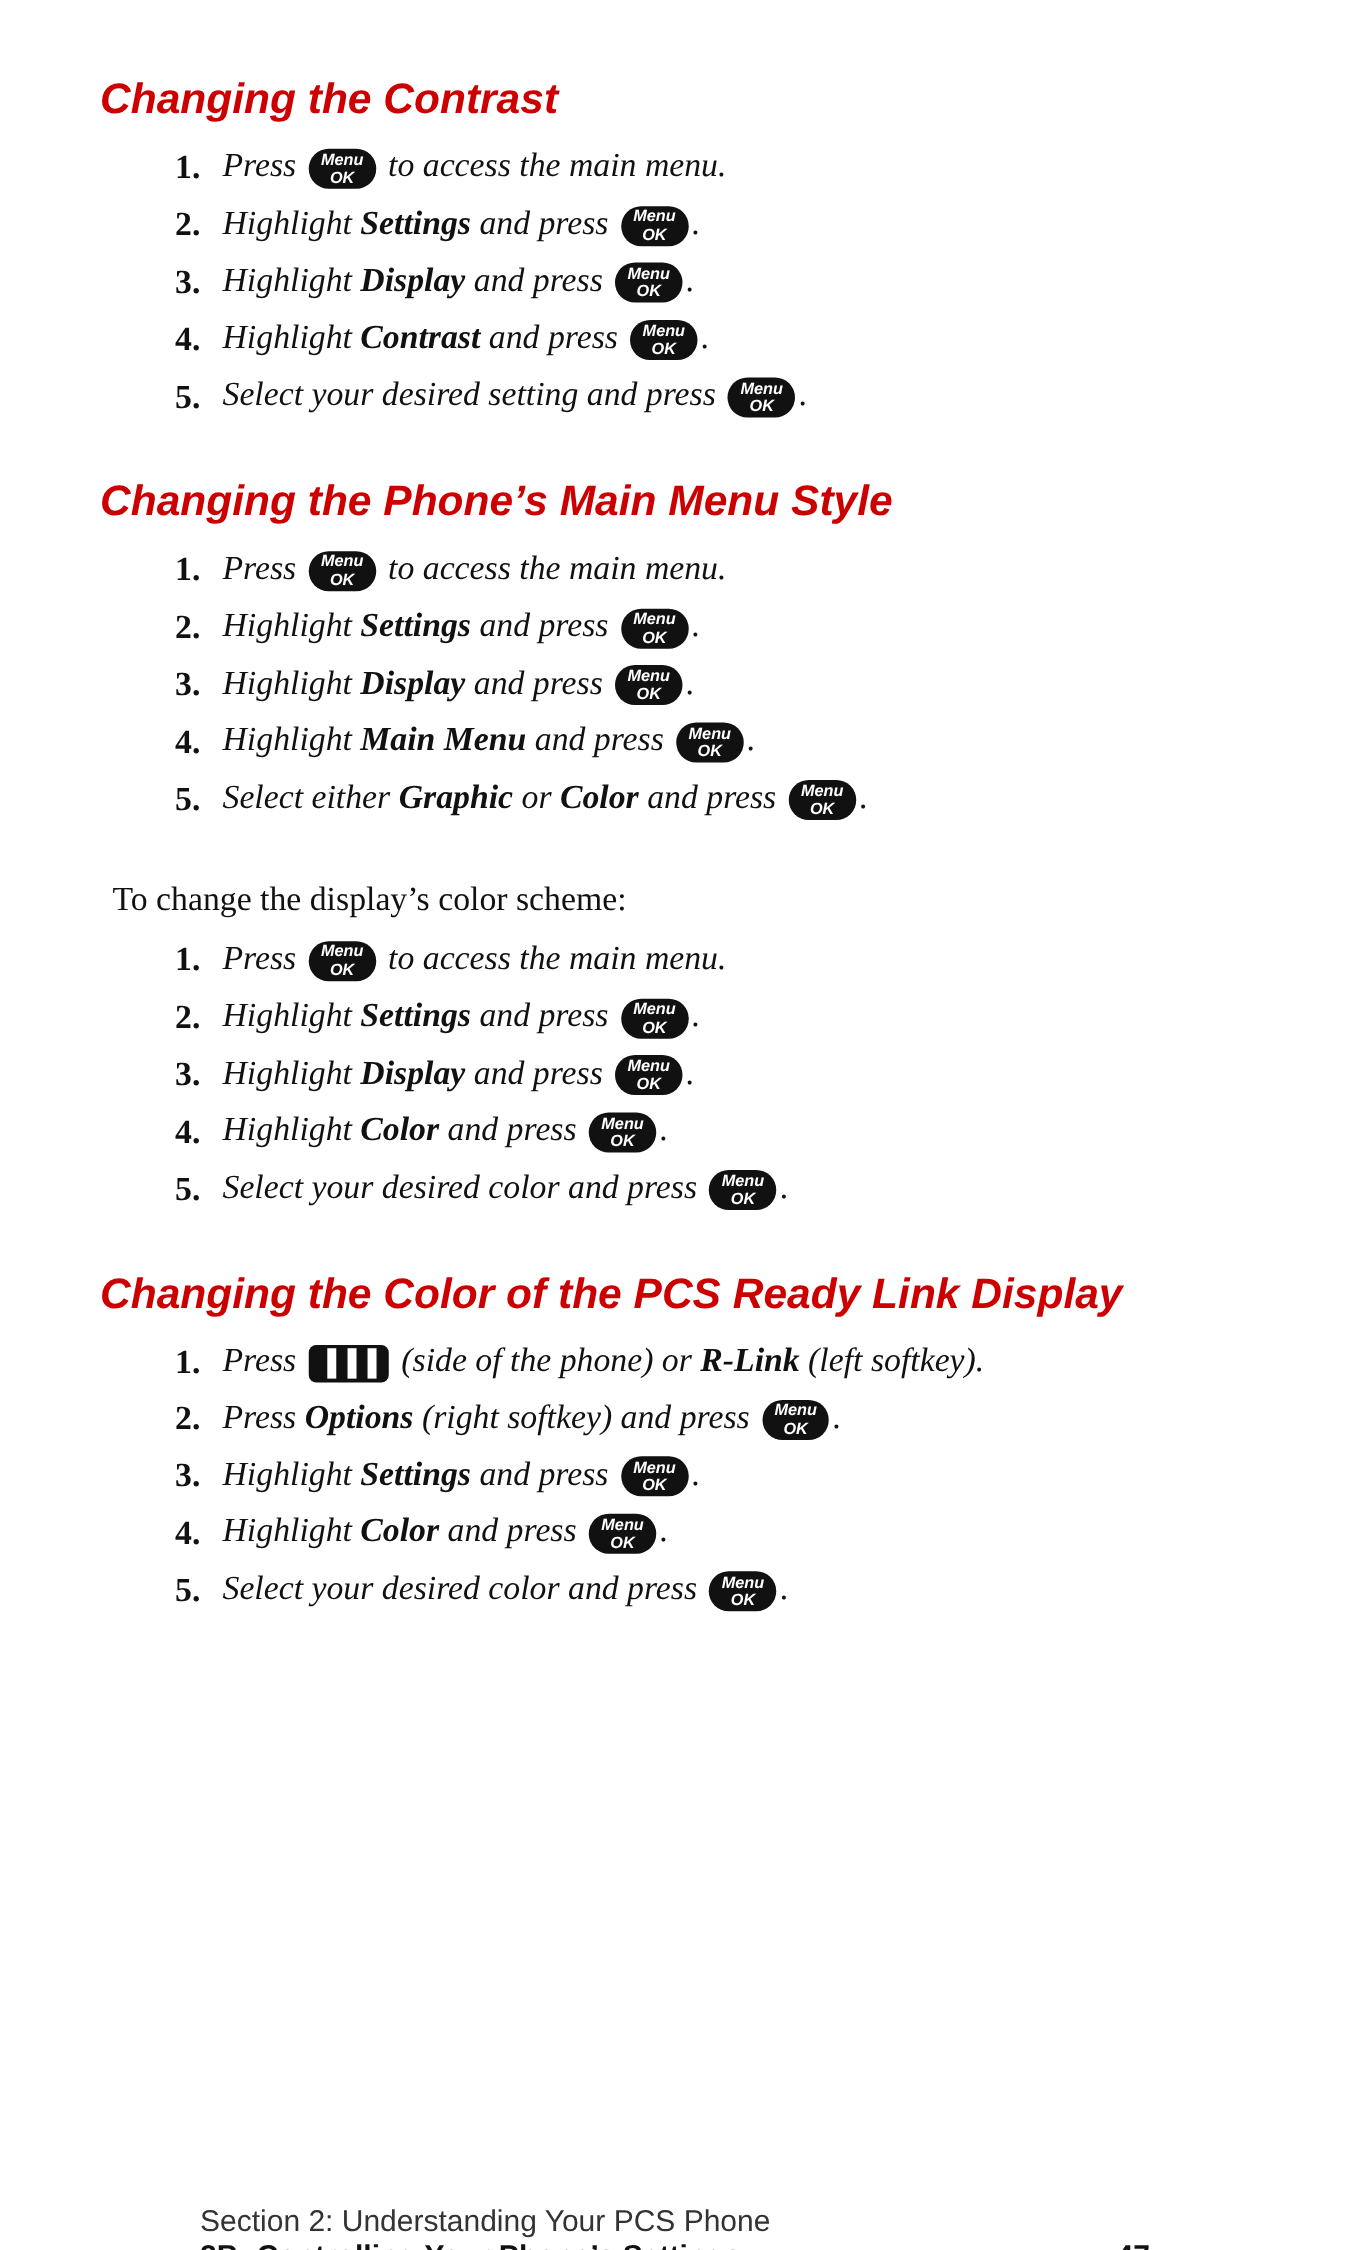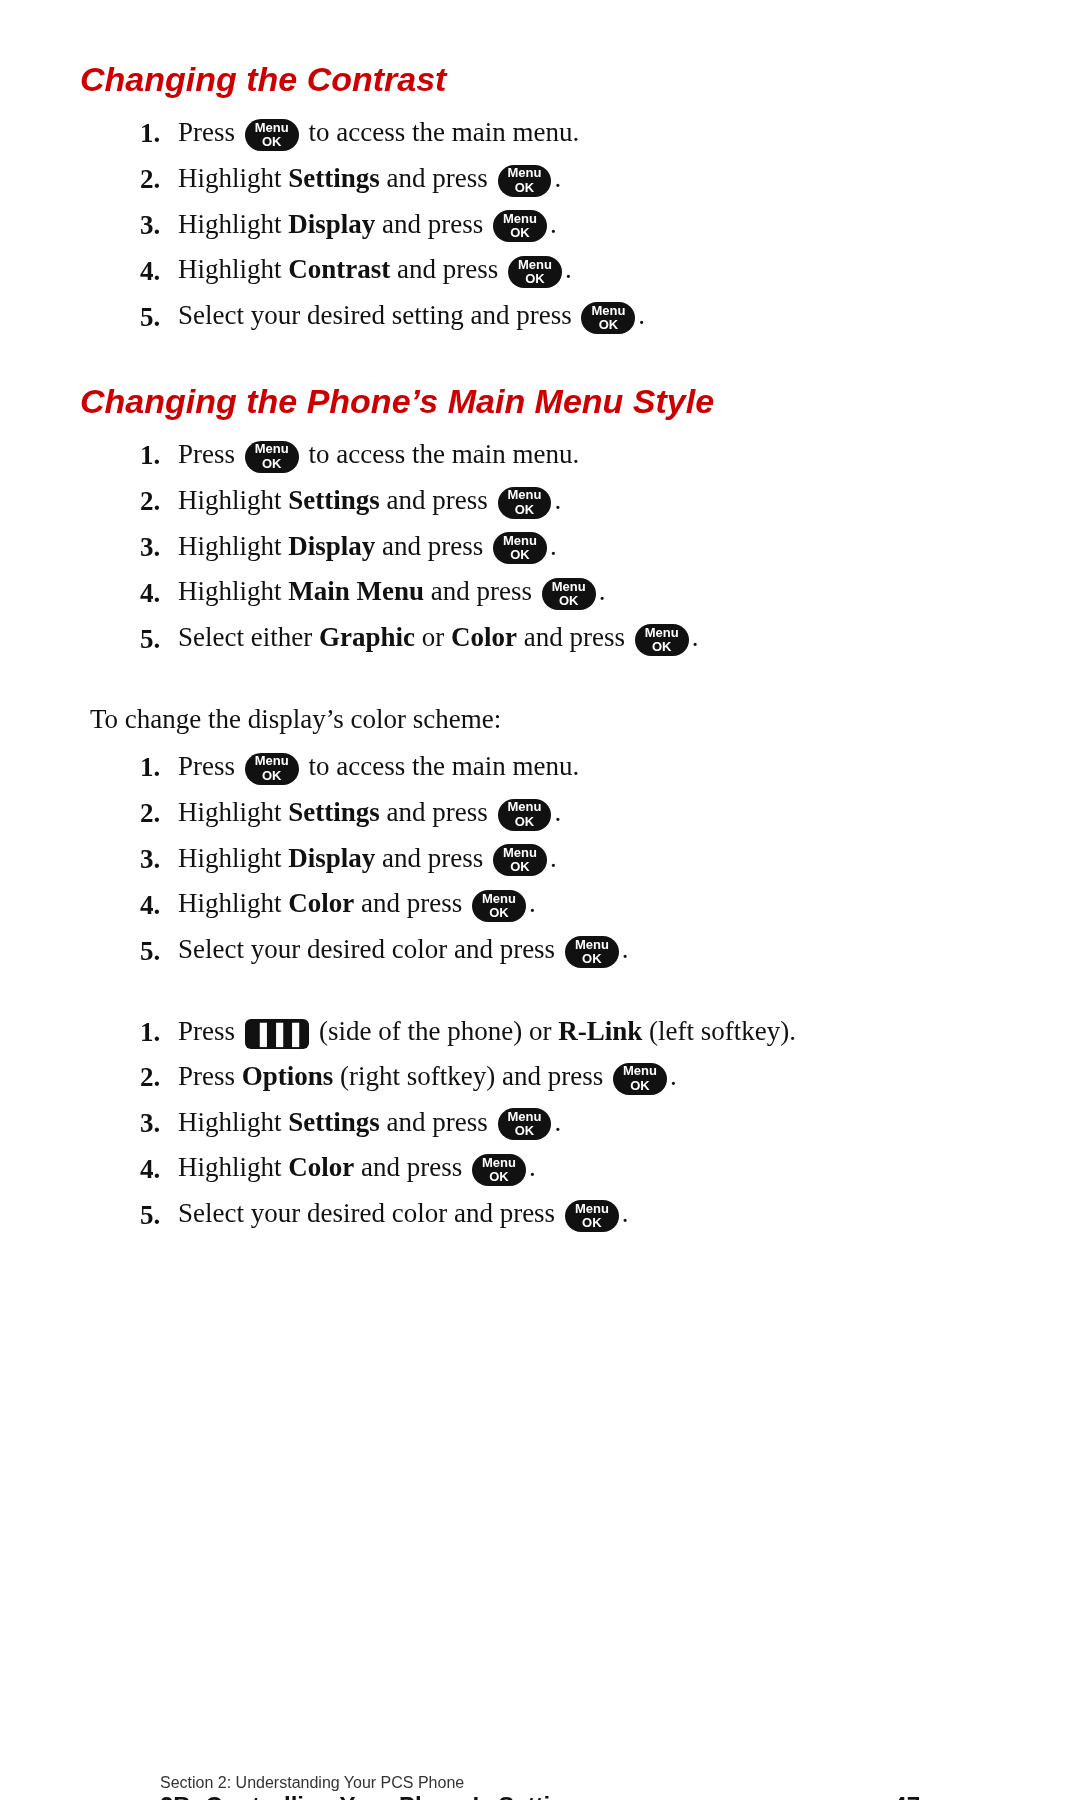--- a/index.html
+++ b/index.html
@@ -50,20 +50,21 @@
     .step-num {
       font-weight: bold;
       font-size: 27px;
       margin-right: 8px;
       min-width: 30px;
     }
 
     .step-text {
       display: inline;
       font-size: 27px;
+      font-style: italic;
     }
 
     .menu-btn {
       display: inline-flex;
       align-items: center;
       justify-content: center;
       background: #111111;
       color: #ffffff;
       border-radius: 20px;
       padding: 2px 10px;
@@ -97,21 +98,21 @@
     }
 
     .footer {
       position: absolute;
       bottom: 40px;
       left: 80px;
       right: 80px;
     }
 
     .footer-top {
-      font-size: 16px;
+      font-size: 24px;
       color: #333;
       font-family: Arial, sans-serif;
       margin-top: 36px;
     }
 
     .footer-bottom {
       font-size: 24px;
       font-weight: bold;
       color: #111;
       font-family: Arial, sans-serif;
@@ -274,20 +275,21 @@
             <span class="step-text">Select your desired color and press <span class="menu-btn">
                 <span style="display:flex;flex-direction:column;align-items:center;line-height:1.1;">
                   <span style="font-size:13px;font-weight:bold;">Menu</span>
                   <span style="font-size:13px;font-weight:bold;">OK</span>
                 </span>
               </span>.</span>
           </li>
         </ol>
       </div>
       <div class="section">
+        <div class="section-title">Changing the Color of the PCS Ready Link Display</div>
         <ol class="steps">
           <li>
             <span class="step-num">1.</span>
             <span class="step-text">Press <span class="rlink-btn">
                 <span style="font-size:20px;letter-spacing:2px;">▐▐▐</span>
               </span> (side of the phone) or <strong>R-Link</strong> (left softkey).</span>
           </li>
           <li>
             <span class="step-num">2.</span>
             <span class="step-text">Press <strong>Options</strong> (right softkey) and press <span class="menu-btn">

